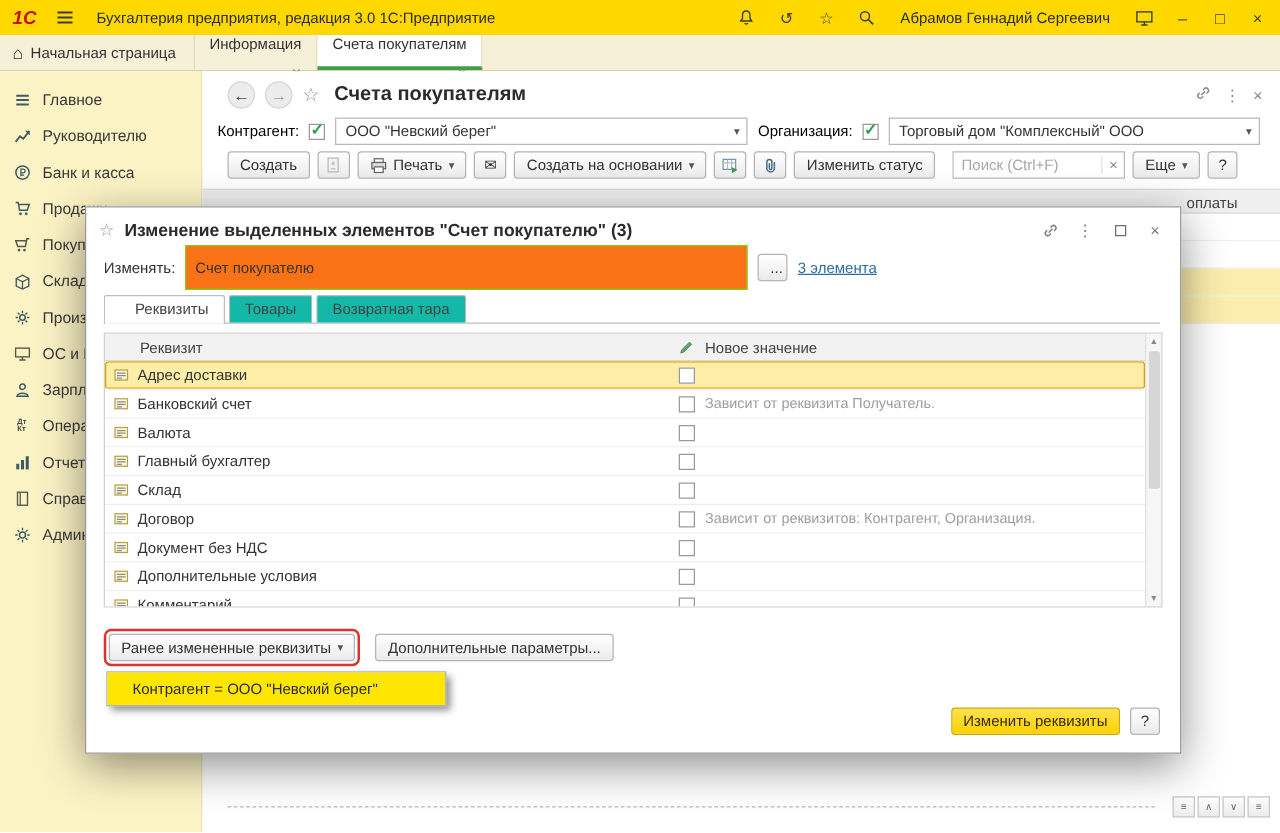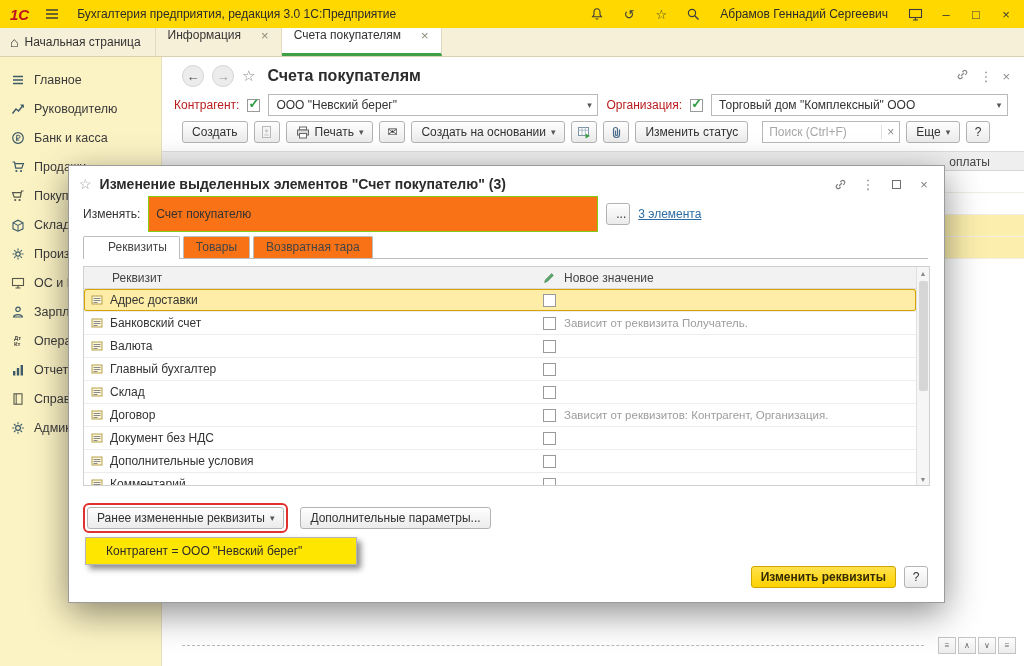--- a/index.html
+++ b/index.html
@@ -15,21 +15,21 @@
   .tb-spacer { flex:1; }
   .tbtn { width:26px; height:24px; display:flex; align-items:center; justify-content:center; cursor:default; font-size:13px; color:#3c3c3c; }
   .tbtn svg { display:block; }
   .user-name { font-size:12px; color:#2b2b2b; padding:0 8px; white-space:nowrap; }
   .winbtn { font-size:13px; color:#3c3c3c; width:24px; }
 
   
   .tabbar { height:29px; background:#f7f0d8; display:flex; align-items:stretch; border-bottom:1px solid #d8d0ae; }
   .home-tab { display:flex; align-items:center; gap:6px; padding:0 14px 0 10px; border-right:1px solid #e2dabc; }
   .home-glyph { font-size:14px; color:#2b2b2b; }
-  .tab { display:flex; align-items:flex-start; gap:20px; padding:0 12px; border-right:1px solid #e2dabc; position:relative; }
+  .tab { display:flex; align-items:flex-end; gap:8px; padding:0 12px; border-right:1px solid #e2dabc; position:relative;flex-direction:column; }
   .tab .tab-close { color:#8b8b7a; font-size:13px; }
   .tab.active { background:#ffffff; border-bottom:3px solid #3f9e46; }
 
   
   .content { position:absolute; top:57px; left:0; right:0; bottom:0; display:flex; }
   .sidebar { width:162px; background:#fcf3c5; border-right:1px solid #e6dfc0; padding-top:8px; overflow:hidden; }
   .side-item { display:flex; align-items:center; gap:9px; padding:7px 10px; white-space:nowrap; color:#3a3a3a; font-size:12.5px; }
   .si-icon { width:15px; height:15px; display:flex; align-items:center; justify-content:center; flex:0 0 15px; }
   .dtkt { font-size:6px; line-height:6px; color:#444; font-weight:bold; }
 
@@ -39,21 +39,21 @@
   .page-header { position:absolute; top:4px; left:0; right:0; height:30px; display:flex; align-items:center; gap:8px; padding:0 14px 0 20px; }
   .navbtn { width:22px; height:22px; border-radius:50%; background:#ececec; border:1px solid #d5d5d5; display:flex; align-items:center; justify-content:center; font-size:13px; color:#444; }
   .navbtn.fwd { color:#9a9a9a; }
   .fav-star { font-size:15px; color:#8a8a8a; }
   .page-title { font-size:16px; font-weight:bold; color:#2b2b2b; margin-left:4px; flex:1; white-space:nowrap; overflow:hidden; }
   .ph-icons { display:flex; align-items:center; gap:10px; color:#8a8a8a; }
   .ph-icons .g { font-size:13px; }
 
   
   .filters { position:absolute; top:36px; left:0; right:0; height:24px; display:flex; align-items:center; gap:8px; padding:0 16px 0 12px; }
-  .flabel { color:#b91c1c; white-space:nowrap; }
+  .flabel { color:#000000; white-space:nowrap; }
   .checkbox { width:13px; height:13px; border:1px solid #9a9a9a; background:#fff; position:relative; display:inline-flex; align-items:center; justify-content:center; flex:0 0 13px; }
   .checkbox .ck { color:#2f9e44; font-size:13px; font-weight:bold; line-height:10px; position:relative; top:-1px; }
   .combo { display:flex; align-items:center; height:22px; border:1px solid #b9b9b9; background:#fff; }
   .combo .val { flex:1; padding:0 7px; white-space:nowrap; overflow:hidden; }
   .combo .dd { width:16px; text-align:center; color:#555; font-size:9px; flex:0 0 16px; }
   .combo1 { flex:0 0 330px; }
   .combo2 { flex:1; }
 
   
   .toolbar { position:absolute; top:64px; left:0; right:0; height:26px; display:flex; gap:6px; padding:0 14px 0 20px; }
@@ -84,21 +84,21 @@
   .dtitle { font-size:14px; font-weight:bold; color:#2b2b2b; flex:1; white-space:nowrap; overflow:hidden; }
   .dhbtn { color:#7e7e7e; font-size:13px; display:flex; align-items:center; justify-content:center; width:20px; height:20px; }
   .boxicon { width:9px; height:9px; border:1px solid #6e6e6e; display:inline-block; }
 
   .change-row { position:absolute; top:36px; left:14px; right:16px; height:24px; display:flex; align-items:center; gap:8px; }
   .field { height:36px; border:1px solid #84cc16; background:#f97316; flex:0 0 450px; display:flex; align-items:center; padding:0 7px; white-space:nowrap; overflow:hidden; }
   .dots-btn { height:22px; width:24px; }
   .link { color:#2d6da3; text-decoration:underline; white-space:nowrap; }
 
   .dtabs { position:absolute; top:70px; left:14px; right:16px; height:23px; display:flex; gap:3px; border-bottom:1px solid #bdbdbd; align-items:flex-end; }
-  .dtab { padding:3px 12px 4px; border:1px solid #bdbdbd; border-bottom:none; background:#f97316; border-radius:2px 2px 0 0; color:#444; }
+  .dtab { padding:3px 12px 4px; border:1px solid #bdbdbd; border-bottom:none; background:#14b8a6; border-radius:2px 2px 0 0; color:#444; }
   .dtab.active { background:#fff; position:relative; margin-bottom:-1px; padding-bottom:5px;padding-left:24px; }
 
   .dtable { position:absolute; top:100px; left:14px; right:14px; height:220px; border:1px solid #d0d0d0; overflow:hidden; }
   .dgrid { display:grid; grid-template-columns:26px 424px 30px 1fr; align-items:center; }
   .dthead { background:#f2f2f2; border-bottom:1px solid #d9d9d9; height:22px; color:#444; padding-right:13px; }
   .dthead .hname { padding-left:2px; }
   .dthead .hpencil { display:flex; justify-content:center; }
   .drows { position:absolute; top:22px; left:0; right:13px; }
   .drow { height:23px; border-bottom:1px solid #ededed; background:#fff; }
   .drow.sel { background:#fdeda6; box-shadow:inset 0 0 0 1px #d8a200; border-radius:3px; }
@@ -110,21 +110,21 @@
   .vs-arrow { position:absolute; left:0; width:12px; height:12px; font-size:7px; color:#888; display:flex; align-items:center; justify-content:center; }
   .vs-up { top:0; } .vs-down { bottom:0; }
   .vs-thumb { position:absolute; left:2px; top:14px; width:9px; height:110px; background:#d6d6d6; border-radius:2px; }
 
   .dbuttons { position:absolute; top:337px; left:14px; display:flex; align-items:center; gap:12px; }
   .annot-wrap { display:inline-flex; padding:2px; border:2px solid #e0312e; border-radius:6px; }
   .menu { position:absolute; left:16px; top:371px; width:272px; background:#f2f2f2; border:1px solid #b5b5b5; box-shadow:4px 4px 6px rgba(0,0,0,.45); z-index:30; }
   .menu-item { height:26px; display:flex; align-items:center; padding-left:20px; background:#ffe600; color:#2b2b2b; white-space:nowrap; }
 
   .dfooter { position:absolute; top:400px; right:16px; display:flex; align-items:center; gap:8px; }
-  .btn-primary { background:linear-gradient(#ffe14d,#ffd200); border:1px solid #cfa600; font-weight:bold; color:#332c00; }
+  .btn-primary { background:linear-gradient(#ffe14d,#ffd200); border:1px solid #cfa600; font-weight:normal; color:#332c00; }
   .helpbtn { width:24px; justify-content:center; }
 </style>
 </head>
 <body>
 
 <div class="app">
 
   <div class="titlebar">
     <span class="logo">1С</span>
     <span class="tbtn menu-glyph">

